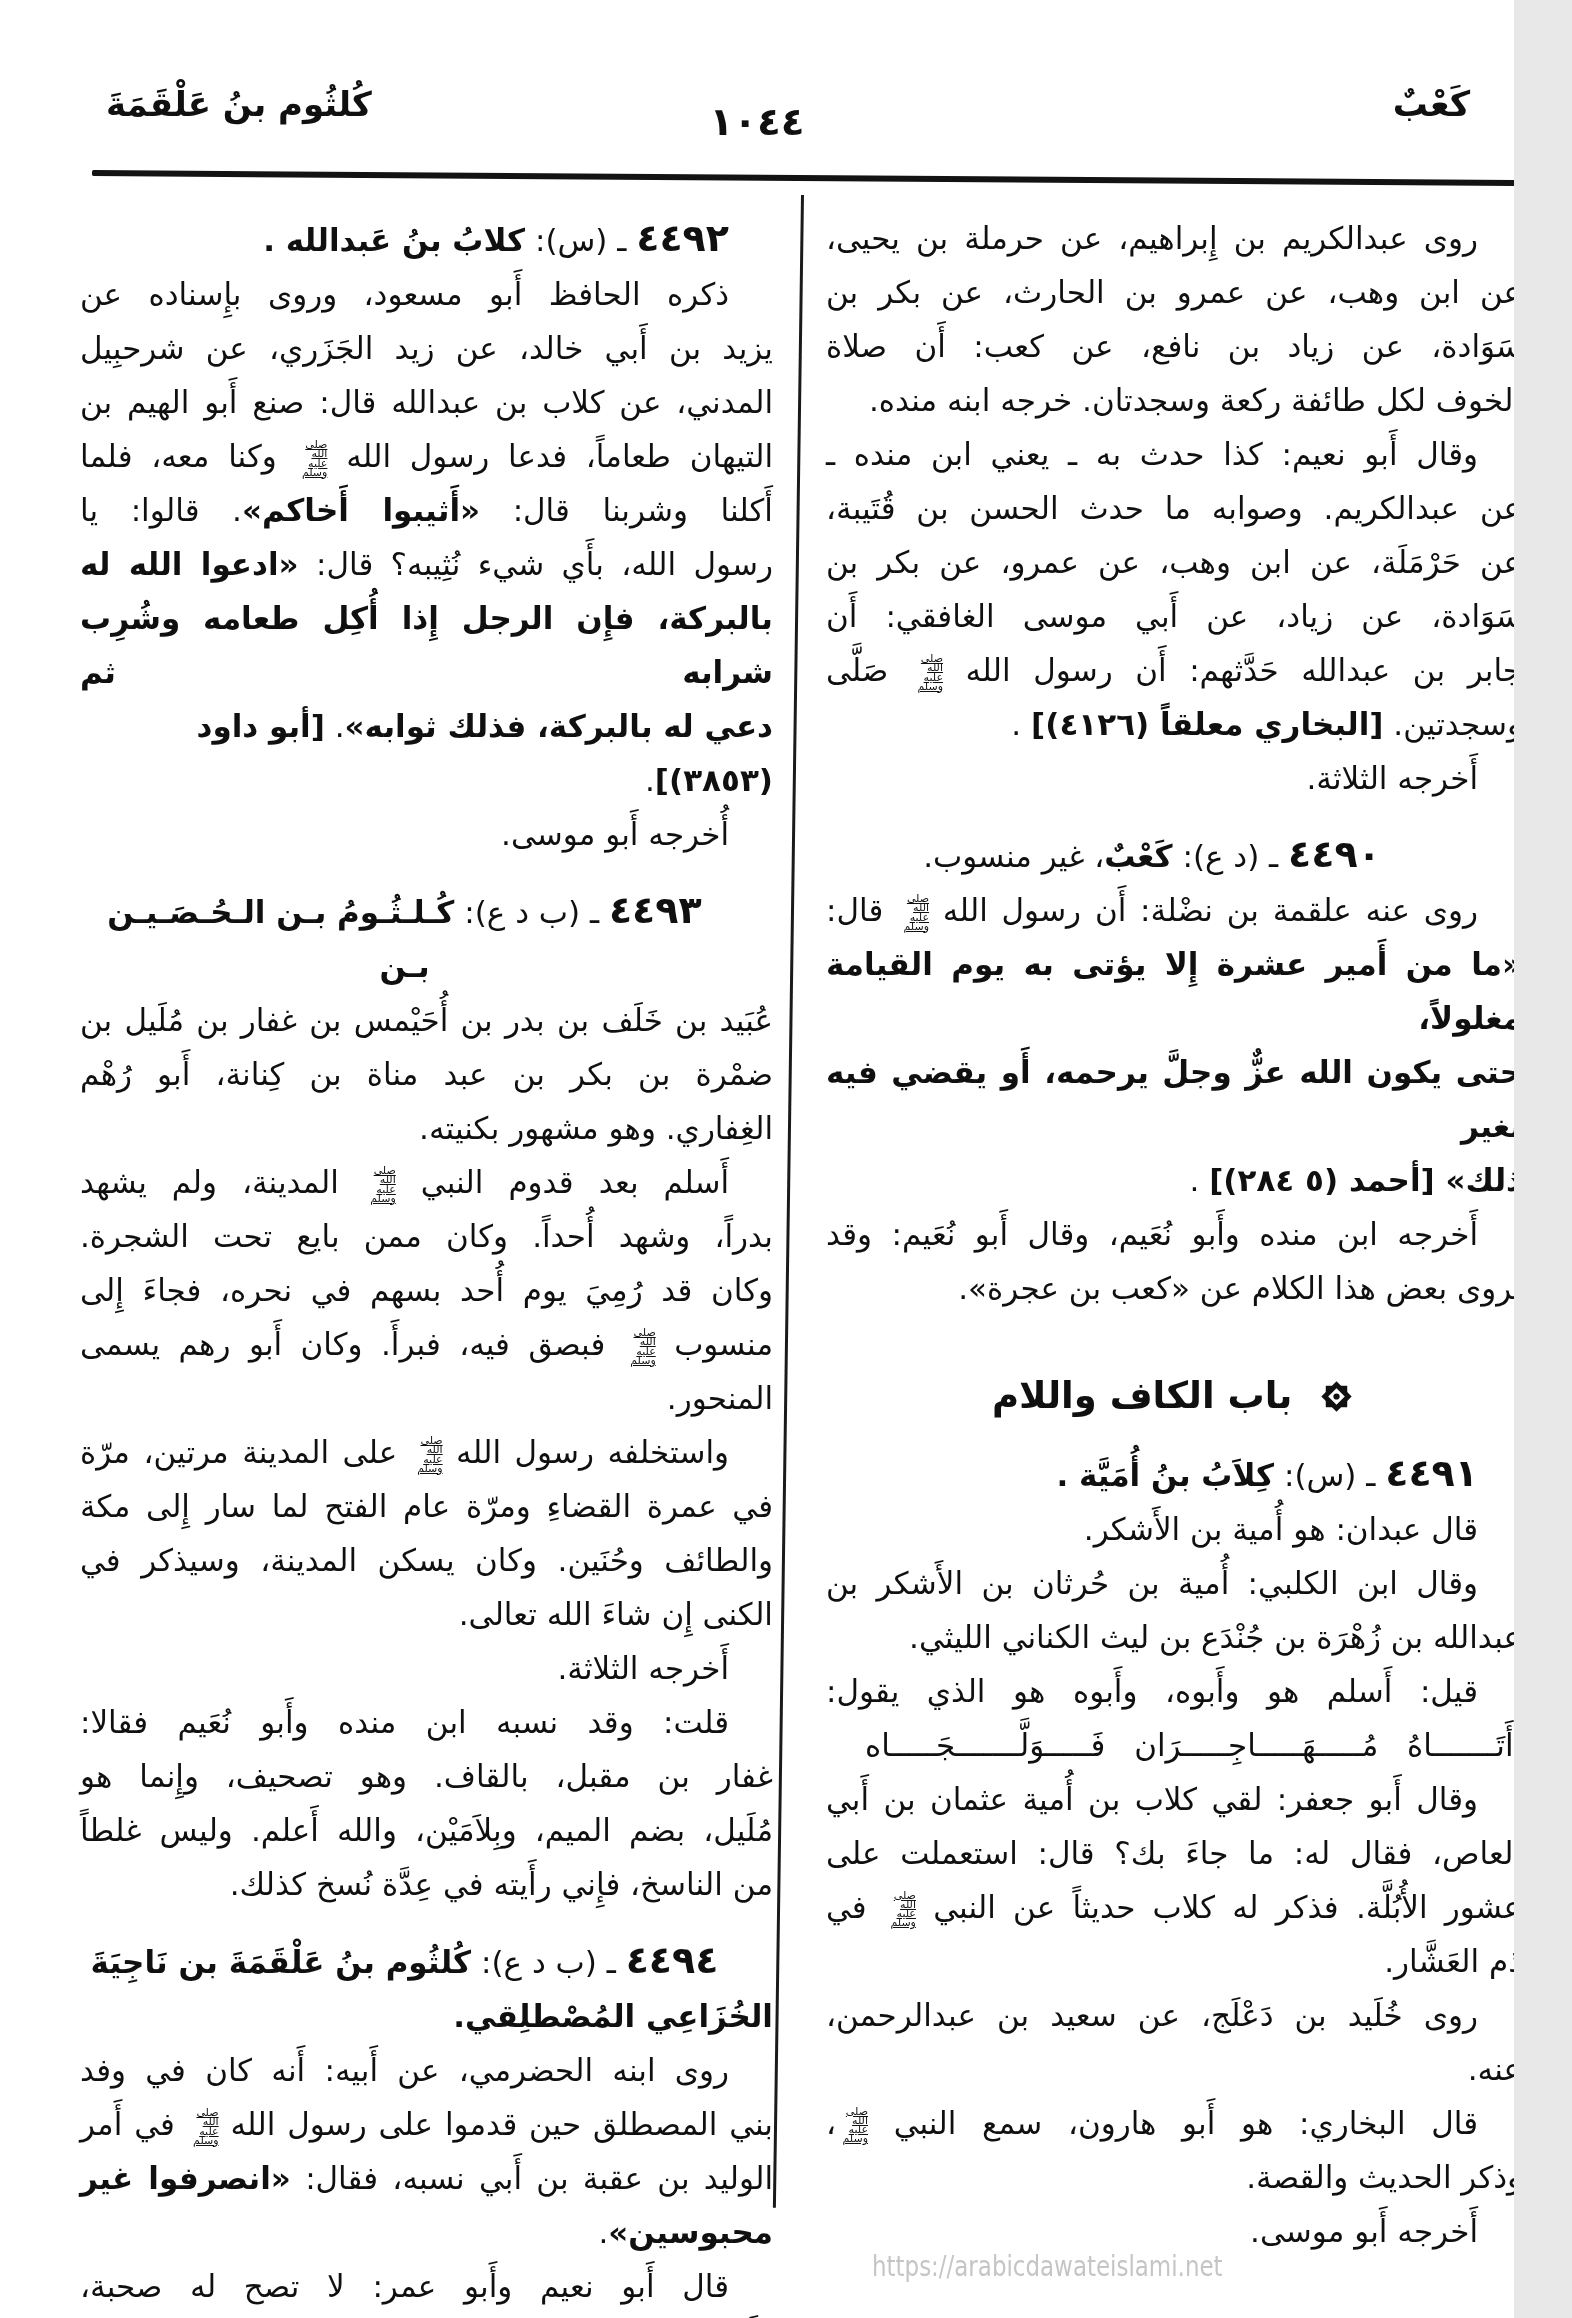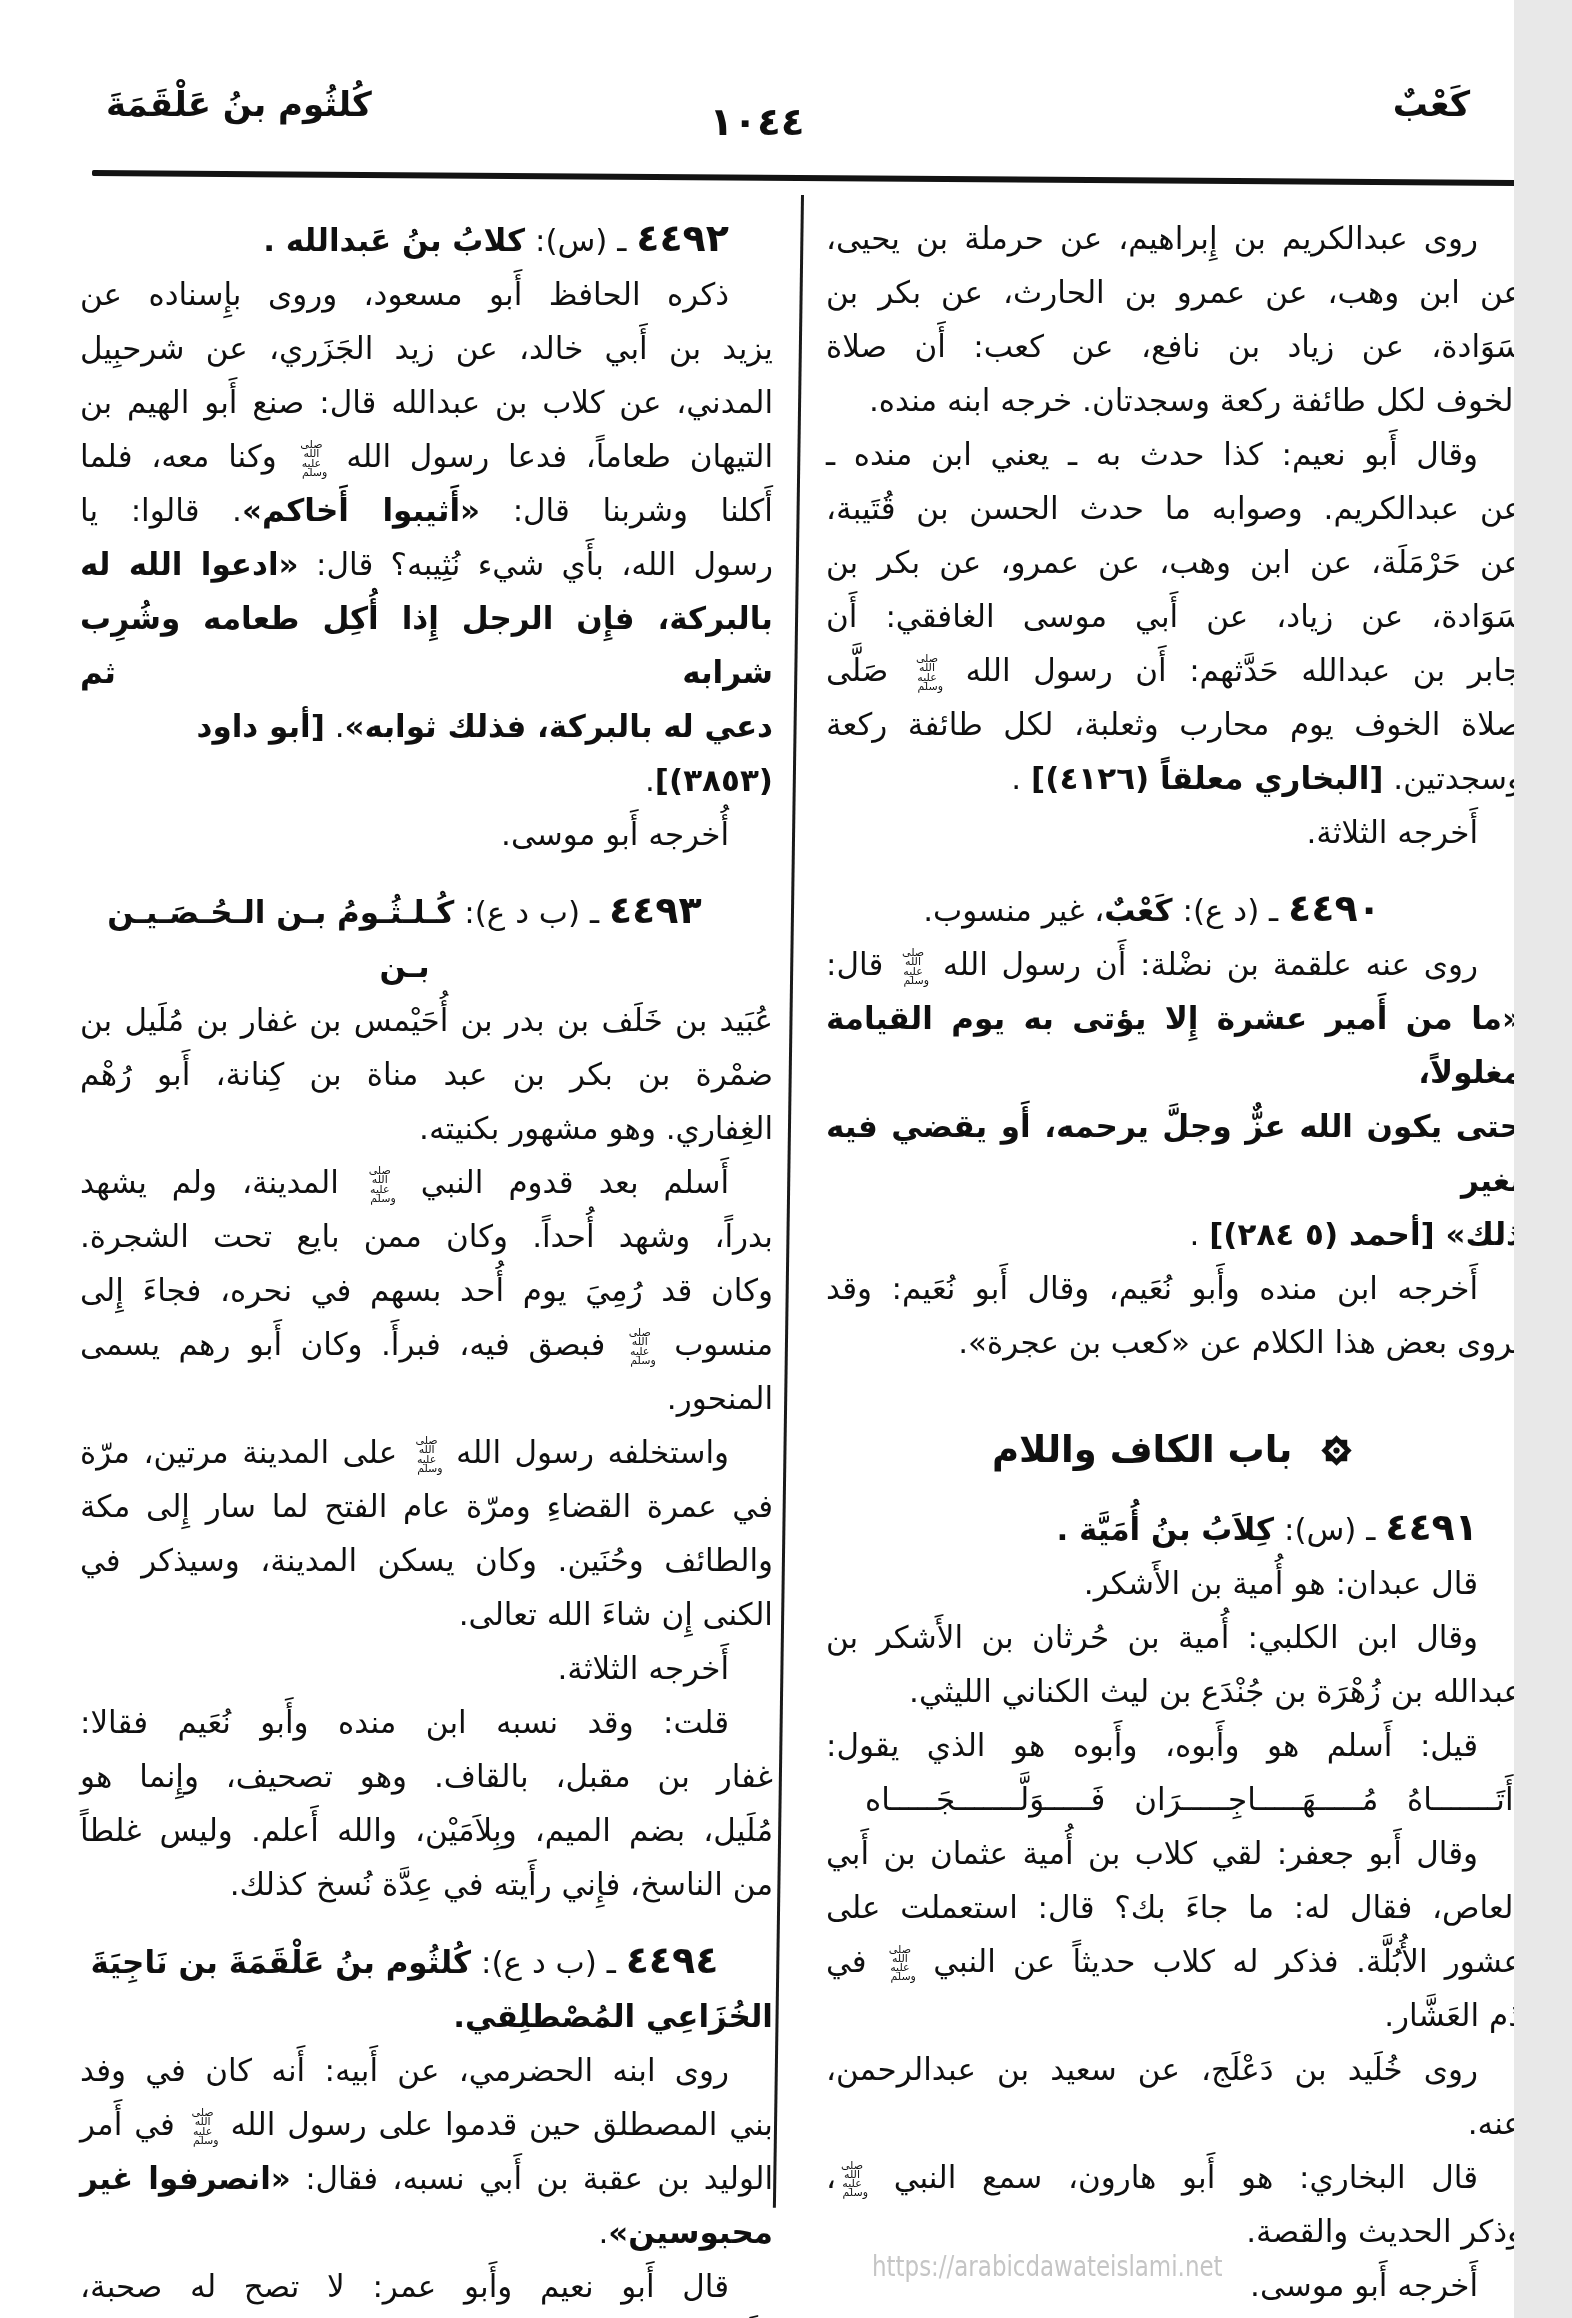--- a/index.html
+++ b/index.html
@@ -51,22 +51,22 @@
   .section{
     font-size:37px;font-weight:bold;
     margin-top:54px;margin-bottom:15px;
   }
   .section .star-wrap{display:inline-block;vertical-align:-7.5px;margin-left:11.7px;}
   .poetry{font-weight:normal;padding-right:8.4px;padding-left:39px;}
   
   .saw{
     display:inline-block;width:32px;
     font-size:11px;line-height:9.2px;
-    text-align:center;vertical-align:middle;
-    font-weight:normal;white-space:normal;
+    vertical-align:middle;
+    font-weight:normal;white-space:normal;text-decoration:underline;
   }
   
   .watermark{
     position:absolute;left:872px;top:2250px;
     font-size:28px;color:#c5c5c5;direction:ltr;
     transform:scaleX(0.82);transform-origin:left center;
     letter-spacing:0px;
   }
 </style>
 </head>
@@ -84,21 +84,20 @@
   <div class="col col-right">
       <div class="line j i"><span>روى عبدالكريم بن إِبراهيم، عن حرملة بن يحيى،</span></div>
       <div class="line j"><span>عن ابن وهب، عن عمرو بن الحارث، عن بكر بن</span></div>
       <div class="line j"><span>سَوَادة، عن زياد بن نافع، عن كعب: أَن صلاة</span></div>
       <div class="line r"><span>الخوف لكل طائفة ركعة وسجدتان. خرجه ابنه منده.</span></div>
       <div class="line j i"><span>وقال أَبو نعيم: كذا حدث به ـ يعني ابن منده ـ</span></div>
       <div class="line j"><span>عن عبدالكريم. وصوابه ما حدث الحسن بن قُتَيبة،</span></div>
       <div class="line j"><span>عن حَرْمَلَة، عن ابن وهب، عن عمرو، عن بكر بن</span></div>
       <div class="line j"><span>سَوَادة، عن زياد، عن أَبي موسى الغافقي: أَن</span></div>
       <div class="line j"><span>جابر بن عبدالله حَدَّثهم: أَن رسول الله </span><span class="saw">صلى الله عليه وسلم</span><span> صَلَّى</span></div>
-      <div class="line j"><span>صلاة الخوف يوم محارب وثعلبة، لكل طائفة ركعة</span></div>
       <div class="line r"><span>وسجدتين. </span><span class="b">[البخاري معلقاً (٤١٢٦)]</span><span> .</span></div>
       <div class="line r i"><span>أَخرجه الثلاثة.</span></div>
       <div class="line r i mt"><span class="num">٤٤٩٠</span><span> ـ (د ع): </span><span class="b">كَعْبٌ</span><span>، غير منسوب.</span></div>
       <div class="line j i"><span>روى عنه علقمة بن نضْلة: أَن رسول الله </span><span class="saw">صلى الله عليه وسلم</span><span> قال:</span></div>
       <div class="line j"><span class="b">«ما من أَمير عشرة إِلا يؤتى به يوم القيامة مغلولاً،</span></div>
       <div class="line j"><span class="b">حتى يكون الله عزٌّ وجلَّ يرحمه، أَو يقضي فيه بغير</span></div>
       <div class="line r"><span class="b">ذلك» [أحمد (٥ ٢٨٤)]</span><span> .</span></div>
       <div class="line j i"><span>أَخرجه ابن منده وأَبو نُعَيم، وقال أَبو نُعَيم: وقد</span></div>
       <div class="line r"><span>يروى بعض هذا الكلام عن «كعب بن عجرة».</span></div>
       <div class="line c section">

